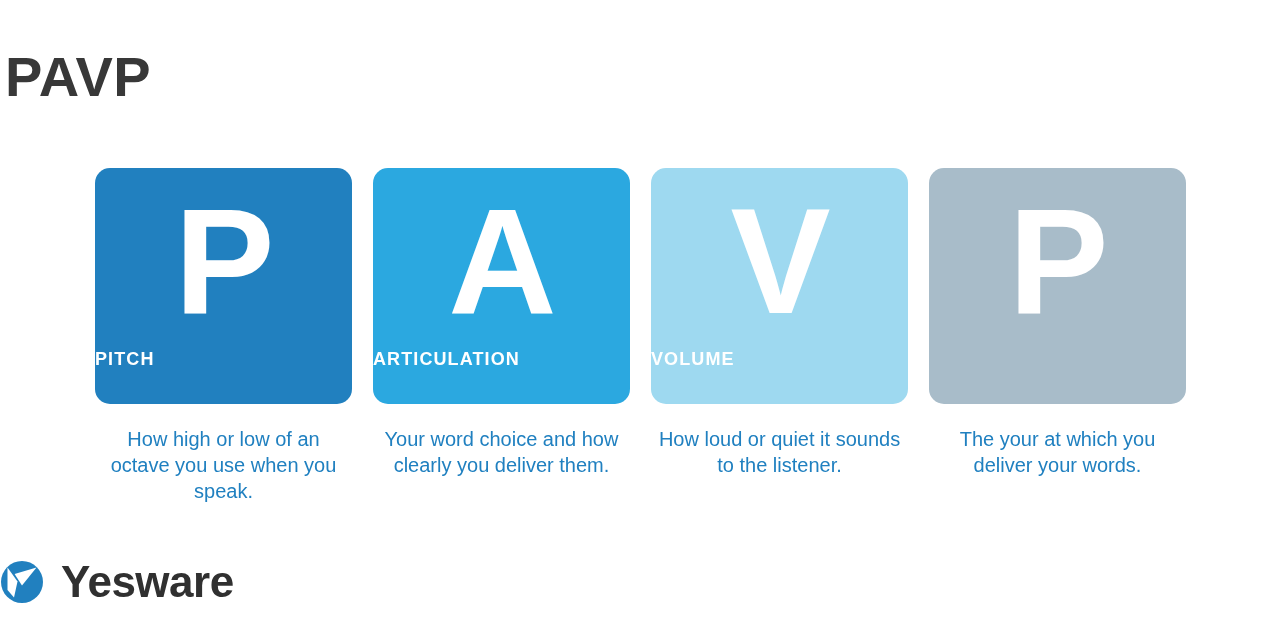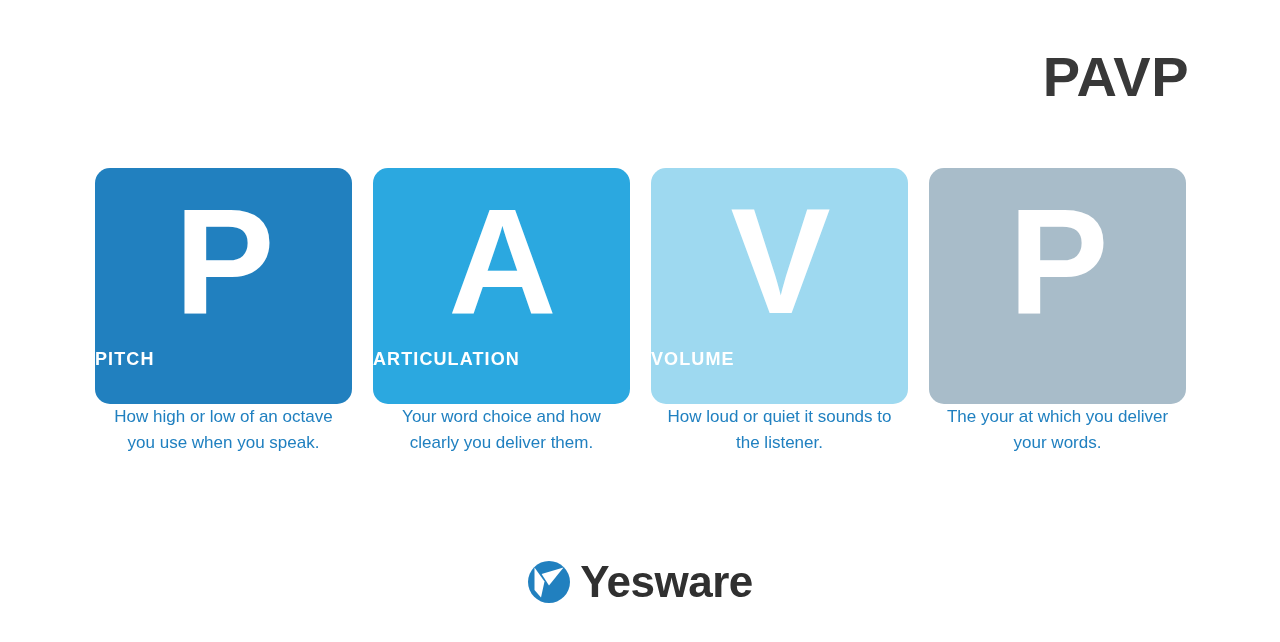--- a/index.html
+++ b/index.html
@@ -17,23 +17,23 @@
     position: relative;
     width: 1280px;
     height: 642px;
     background: #ffffff;
   }
 
   
   .title {
     position: absolute;
     top: 44px;
-    left: 17px;
+    left: 5px;
     width: 1172px;
-    text-align: right;
+    text-align: left;
     font-size: 56px;
     line-height: 66px;
     font-weight: bold;
     letter-spacing: 0.5px;
     color: #383838;
     font-family: "Liberation Sans", sans-serif;
   }
 
   
   .cards {
@@ -79,38 +79,38 @@
     width: 100%;
     text-align: left;
     font-size: 18px;
     line-height: 22px;
     font-weight: bold;
     letter-spacing: 1.1px;
     color: #ffffff;
     font-family: "Liberation Sans", sans-serif;
   }
   .caption {
+    margin-top: 22px;
     width: 250px;
     text-align: center;
-    font-size: 17px;
+    font-size: 20px;
     line-height: 26px;
     color: #2080c0;
     font-family: "Liberation Sans", sans-serif;
   }
 
   
   .footer {
     position: absolute;
     bottom: 38px;
     left: 0;
     width: 1280px;
     display: flex;
     align-items: center;
-    justify-content: center;
-    gap: 9px;
+    gap: 17px;
   }
   .logo-mark {
     width: 44px;
     height: 44px;
     display: block;
   }
   .logo-text {
     font-size: 44px;
     line-height: 44px;
     font-weight: bold;

